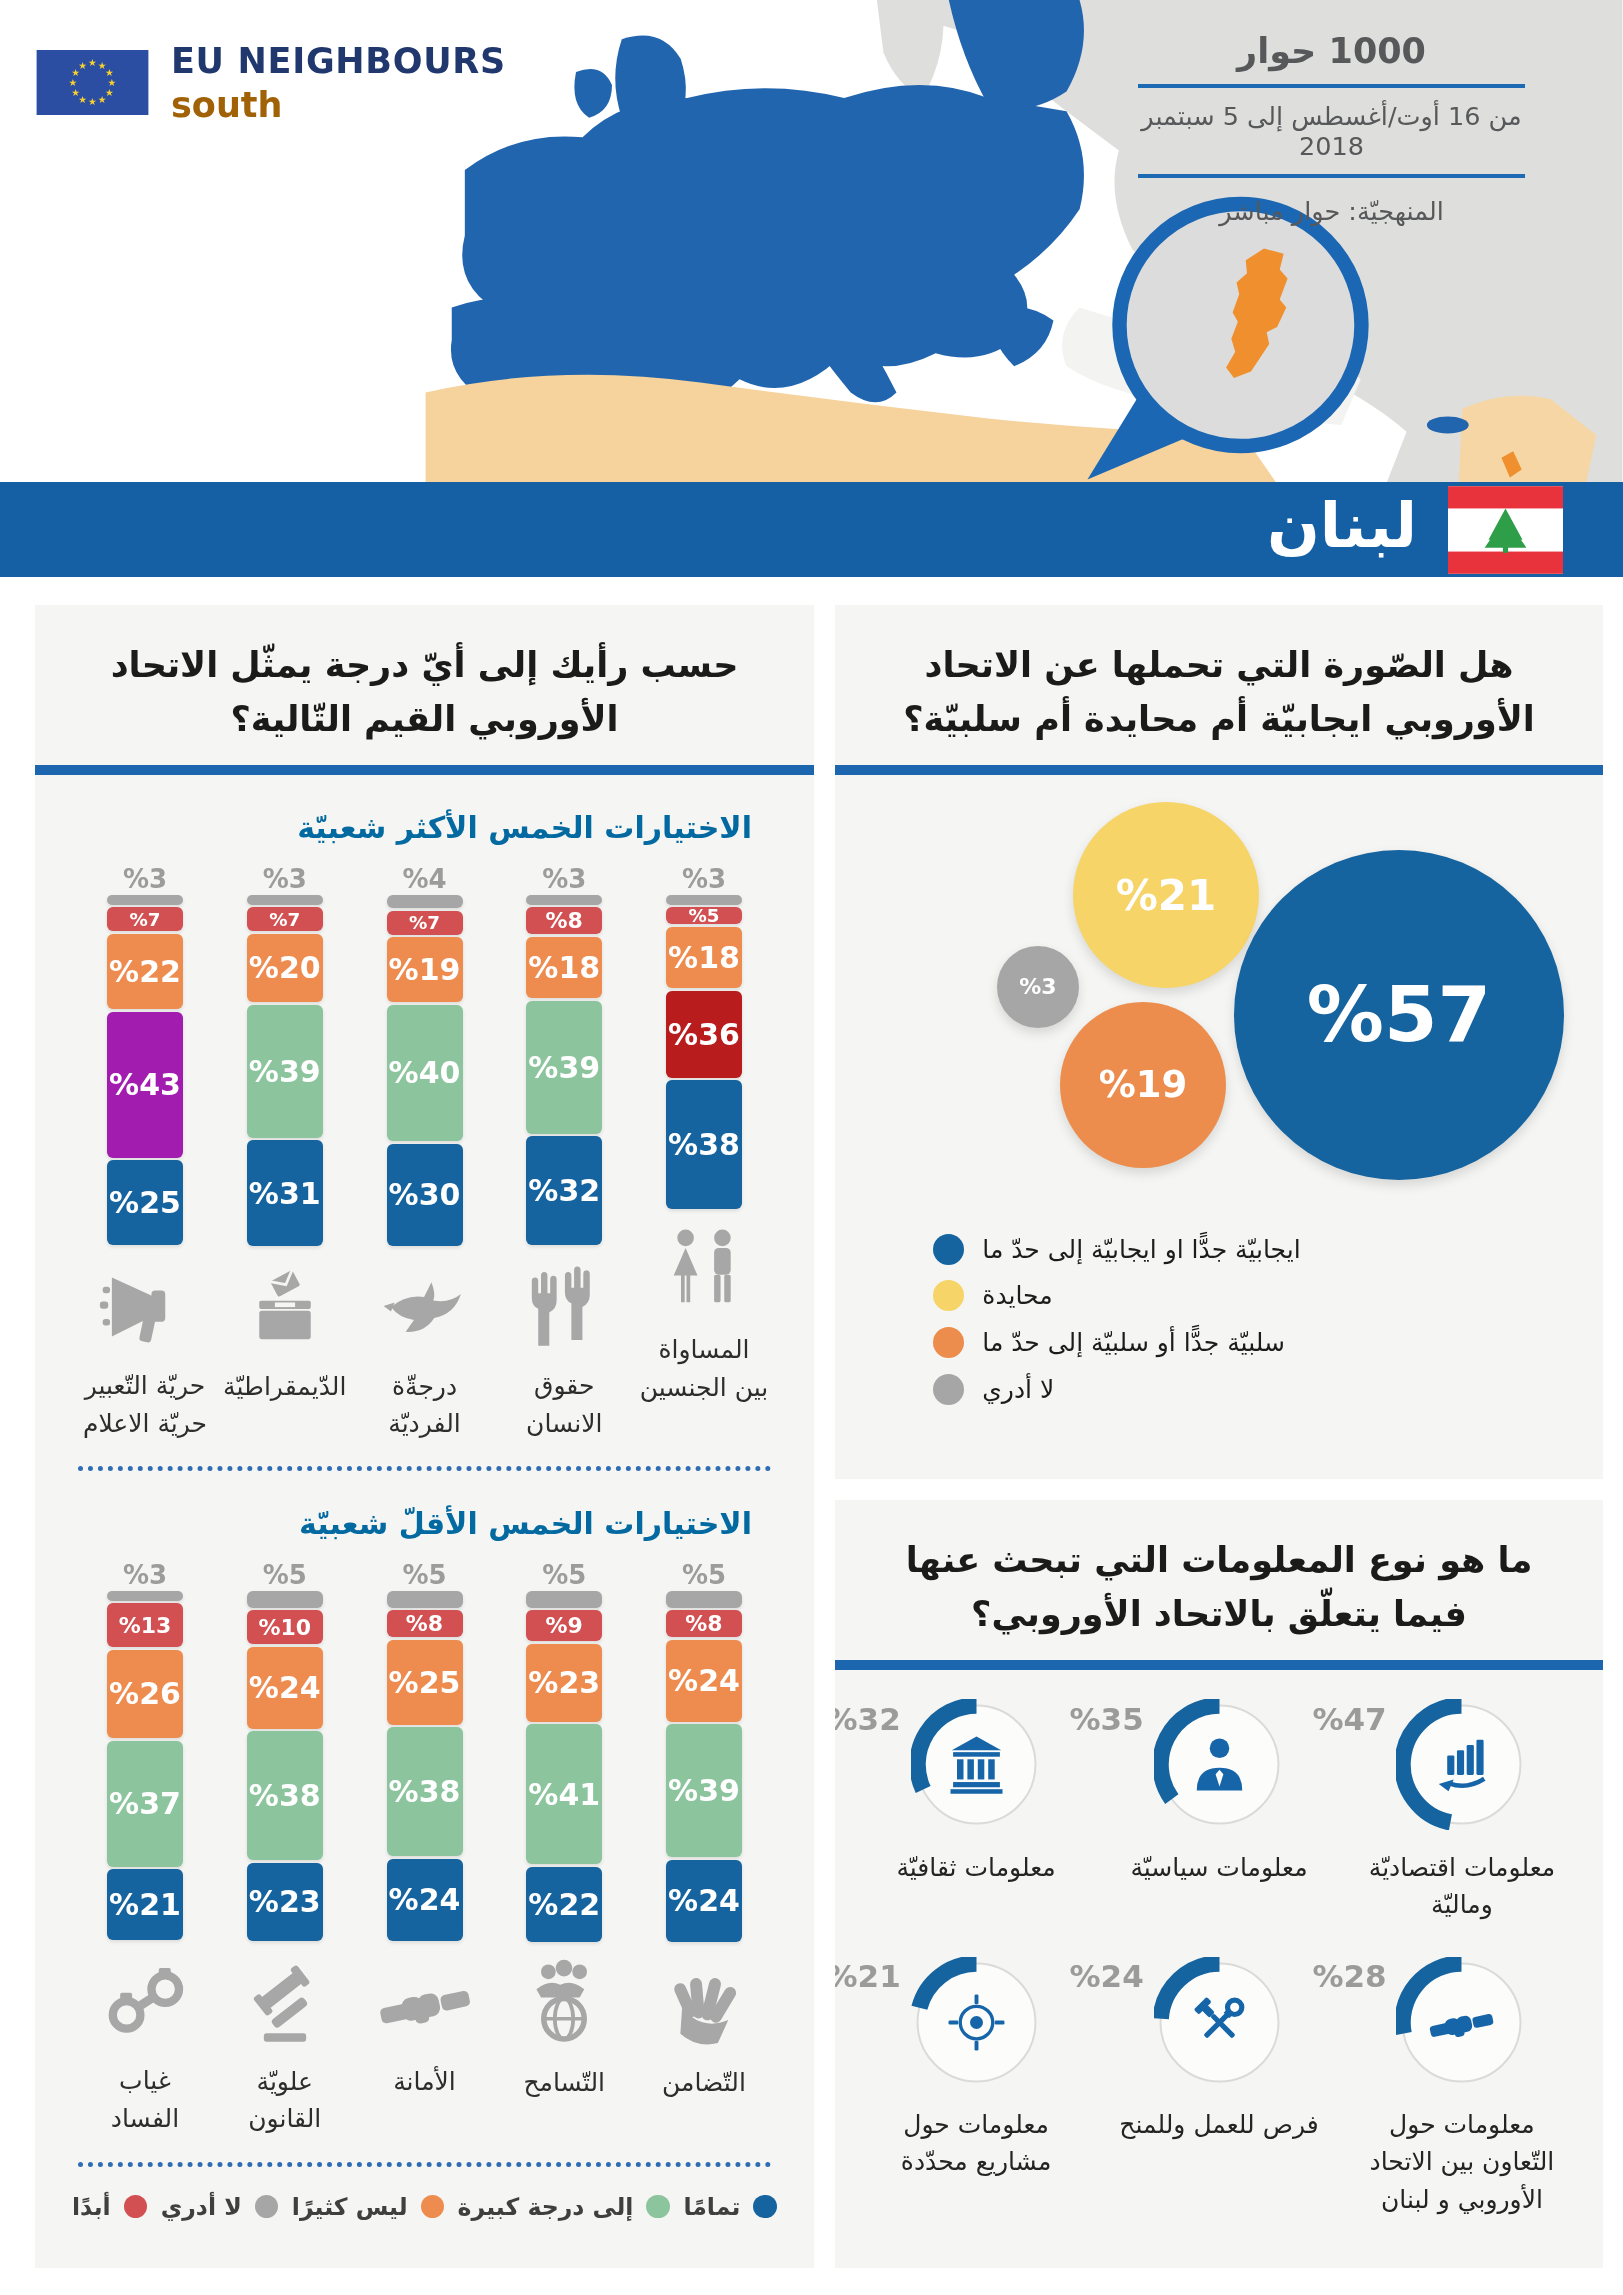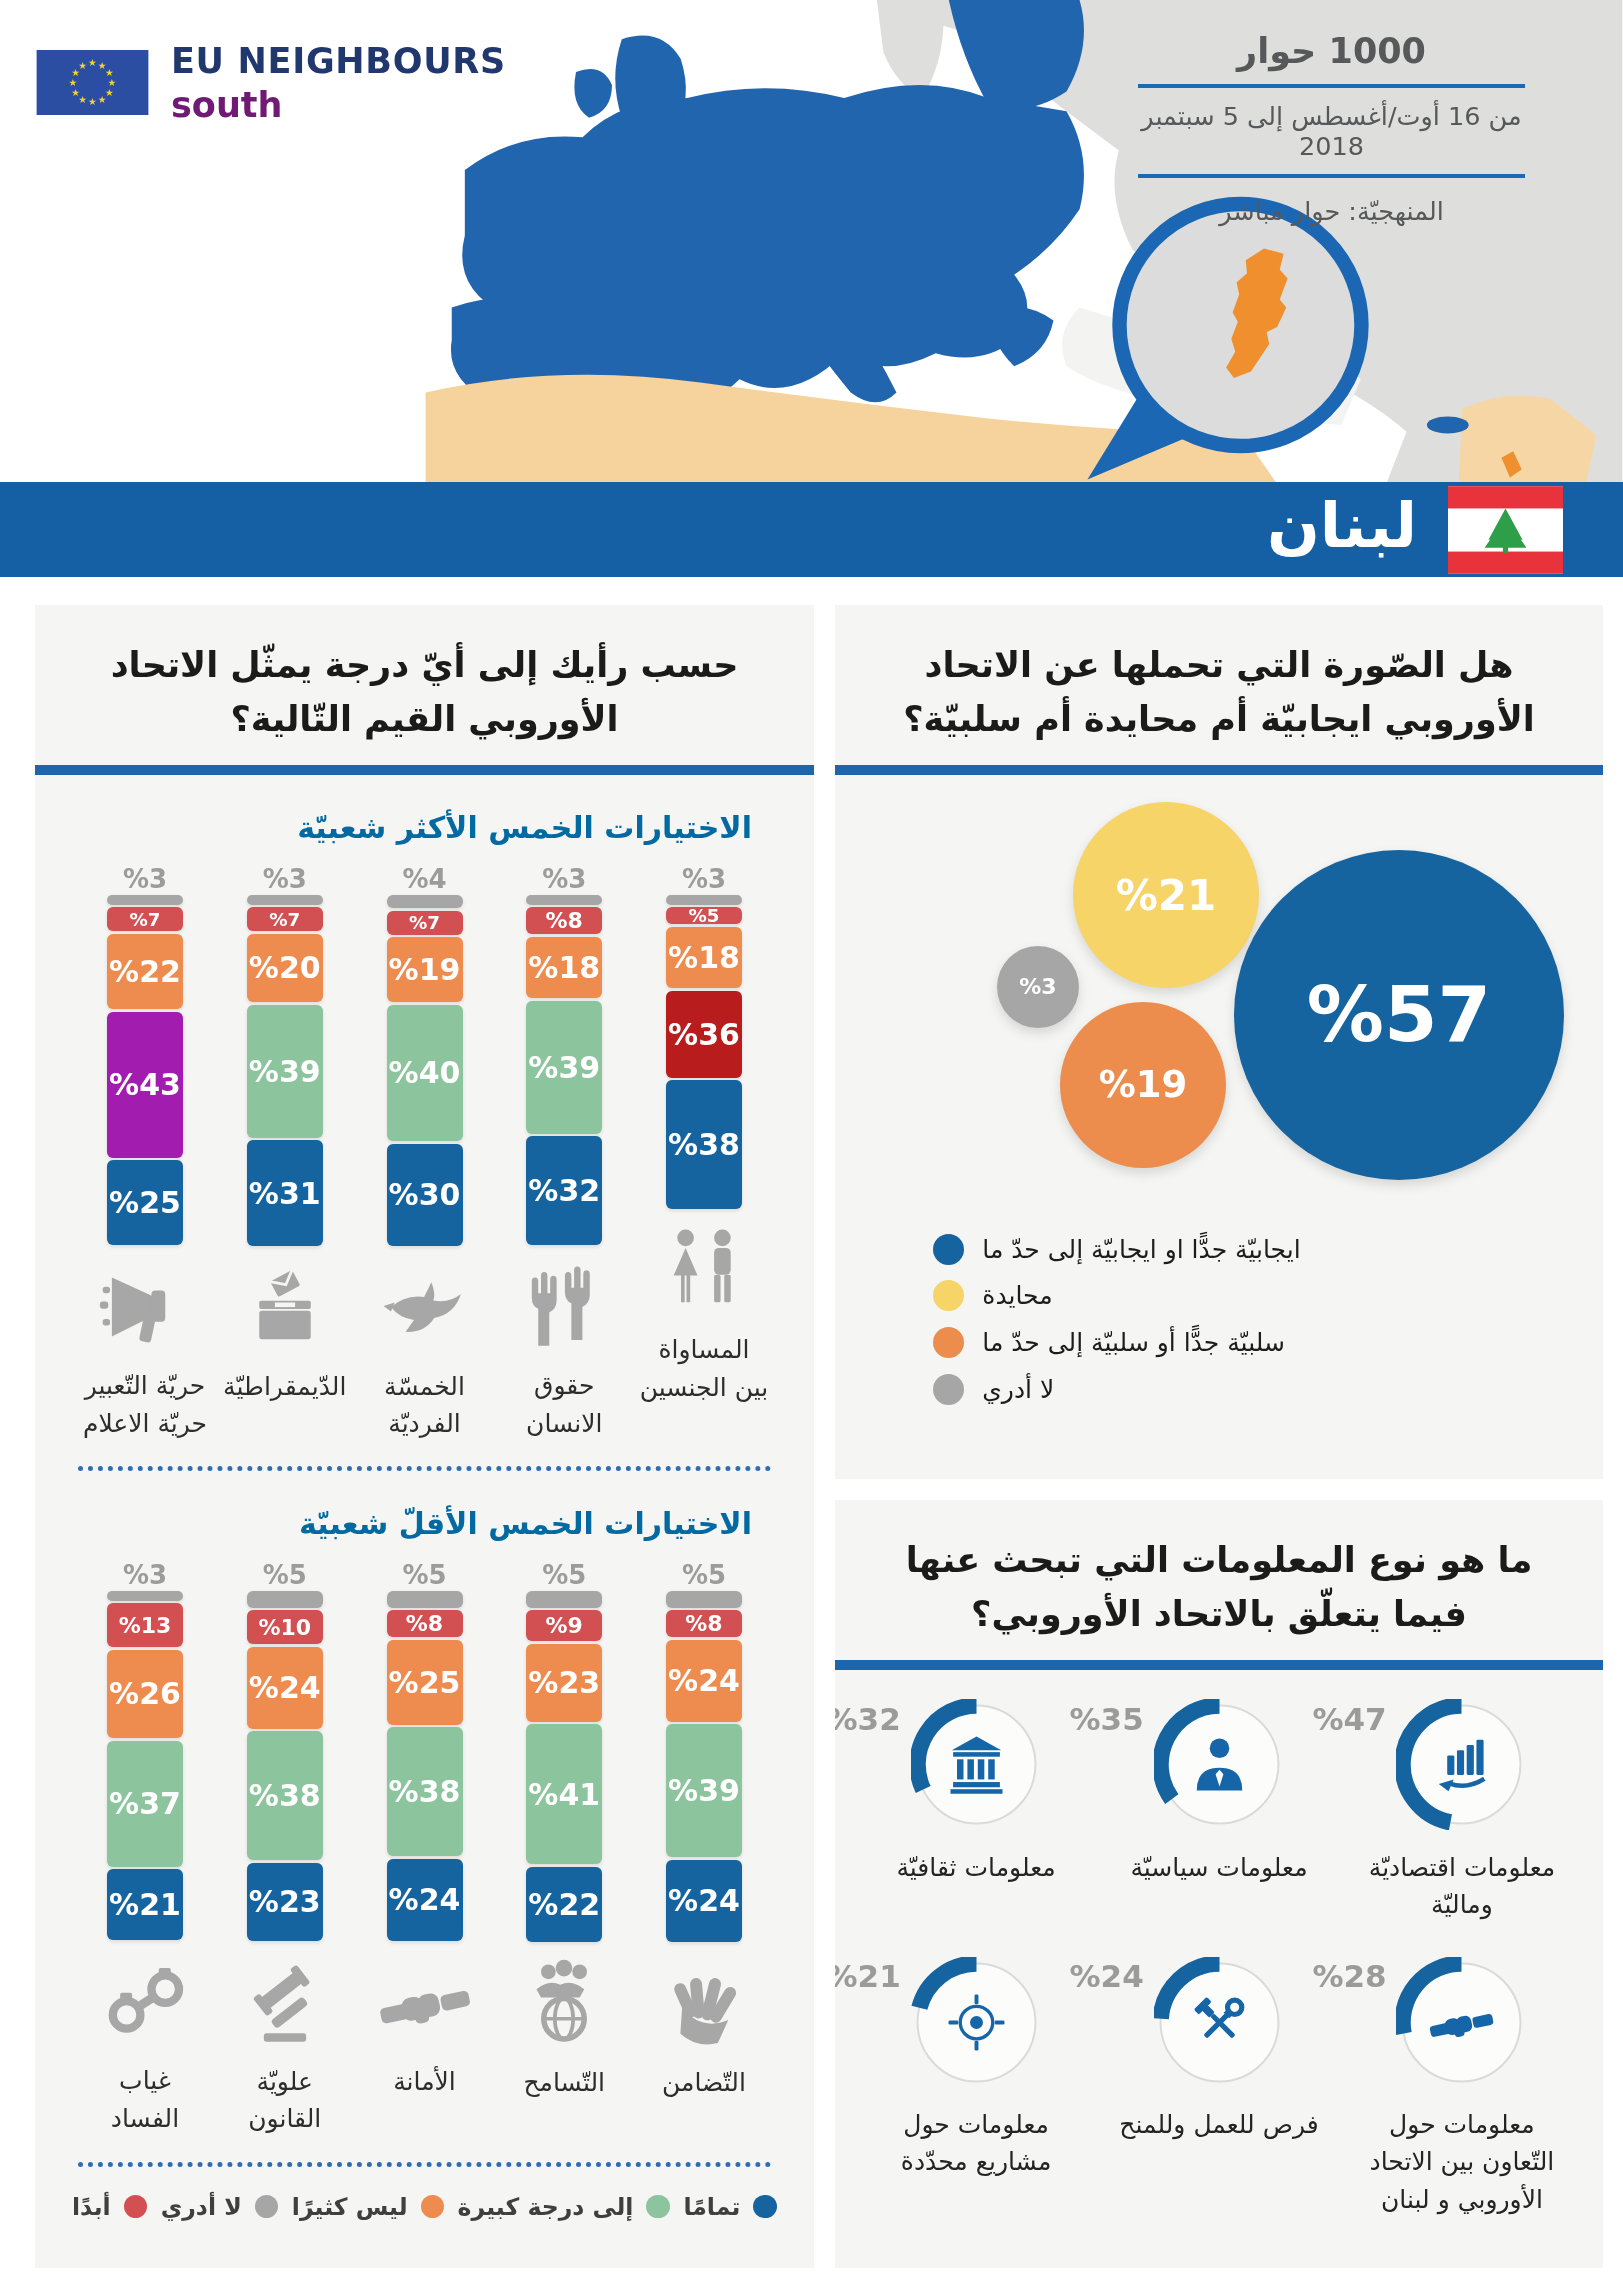--- a/index.html
+++ b/index.html
@@ -6,21 +6,21 @@
   body { background:#ffffff; font-family:"DejaVu Sans","Liberation Sans",sans-serif; }
   .page { position:relative; width:1623px; height:2295px; background:#fff; overflow:hidden; }
   .ar { direction:rtl; }
 
   
   .header { position:absolute; left:0; top:0; width:1623px; height:482px; background:#fff; }
   .map-svg { position:absolute; right:0; top:0; width:1198px; height:482px; }
   .logo { position:absolute; left:36px; top:41px; display:flex; align-items:center; gap:22px; }
   .logo-flag svg { display:block; }
   .logo-text .l1 { font-size:35px; font-weight:700; color:#21386e; letter-spacing:0.7px; }
-  .logo-text .l2 { font-size:35px; font-weight:700; color:#701a75; margin-top:3.9px; }
+  .logo-text .l2 { font-size:35px; font-weight:700; color:#a16207; margin-top:3.9px; }
   .survey-info { position:absolute; right:98px; top:31px; width:387px; text-align:center; color:#57585a; }
   .survey-info .interviews { font-size:35px; font-weight:600; }
   .survey-info .rule { height:3.9px; background:#1b6ab3; margin:13px 0; }
   .survey-info .dates { font-size:25.5px; }
   .survey-info .method { font-size:25.5px; margin-top:18.3px; }
 
   
   .banner { position:absolute; left:0; top:482px; width:1623px; height:95px; background:#1560a4;
             display:flex; align-items:center; justify-content:flex-end; gap:31px; padding-right:60px; }
   .banner .country { color:#fff; font-size:62px; font-weight:700; line-height:1; padding-bottom:6.5px; }
@@ -257,21 +257,21 @@
               <span class="segv" style="font-size: 30px;">%30</span>
             </div>
           </div>
           <div class="icon-box">
             <svg viewBox="0 0 100 100">
               <polygon points="5,49 17,45 13,55"></polygon>
               <path d="M13 50 q16-14 36-11 l8-16 q5 13 2 20 q18 3 30-7 q-7 22-29 26 q-10 16-31 15 l9-13 q-16-2-25-14 z"></path>
             </svg>
           </div>
           <div class="cat ar">
-            <div>الخمسّة</div>
+            <div>درجةّة</div>
             <div>الفرديّة</div>
           </div>
         </div>
         <div class="col">
           <div class="capv">%3</div>
           <div class="bar">
             <div class="seg" style="background: rgb(166, 166, 166); height: 10.2px;"></div>
             <div class="seg" style="background: rgb(210, 79, 82); height: 27px;">
               <span class="segv" style="font-size: 22px;">%8</span>
             </div>

